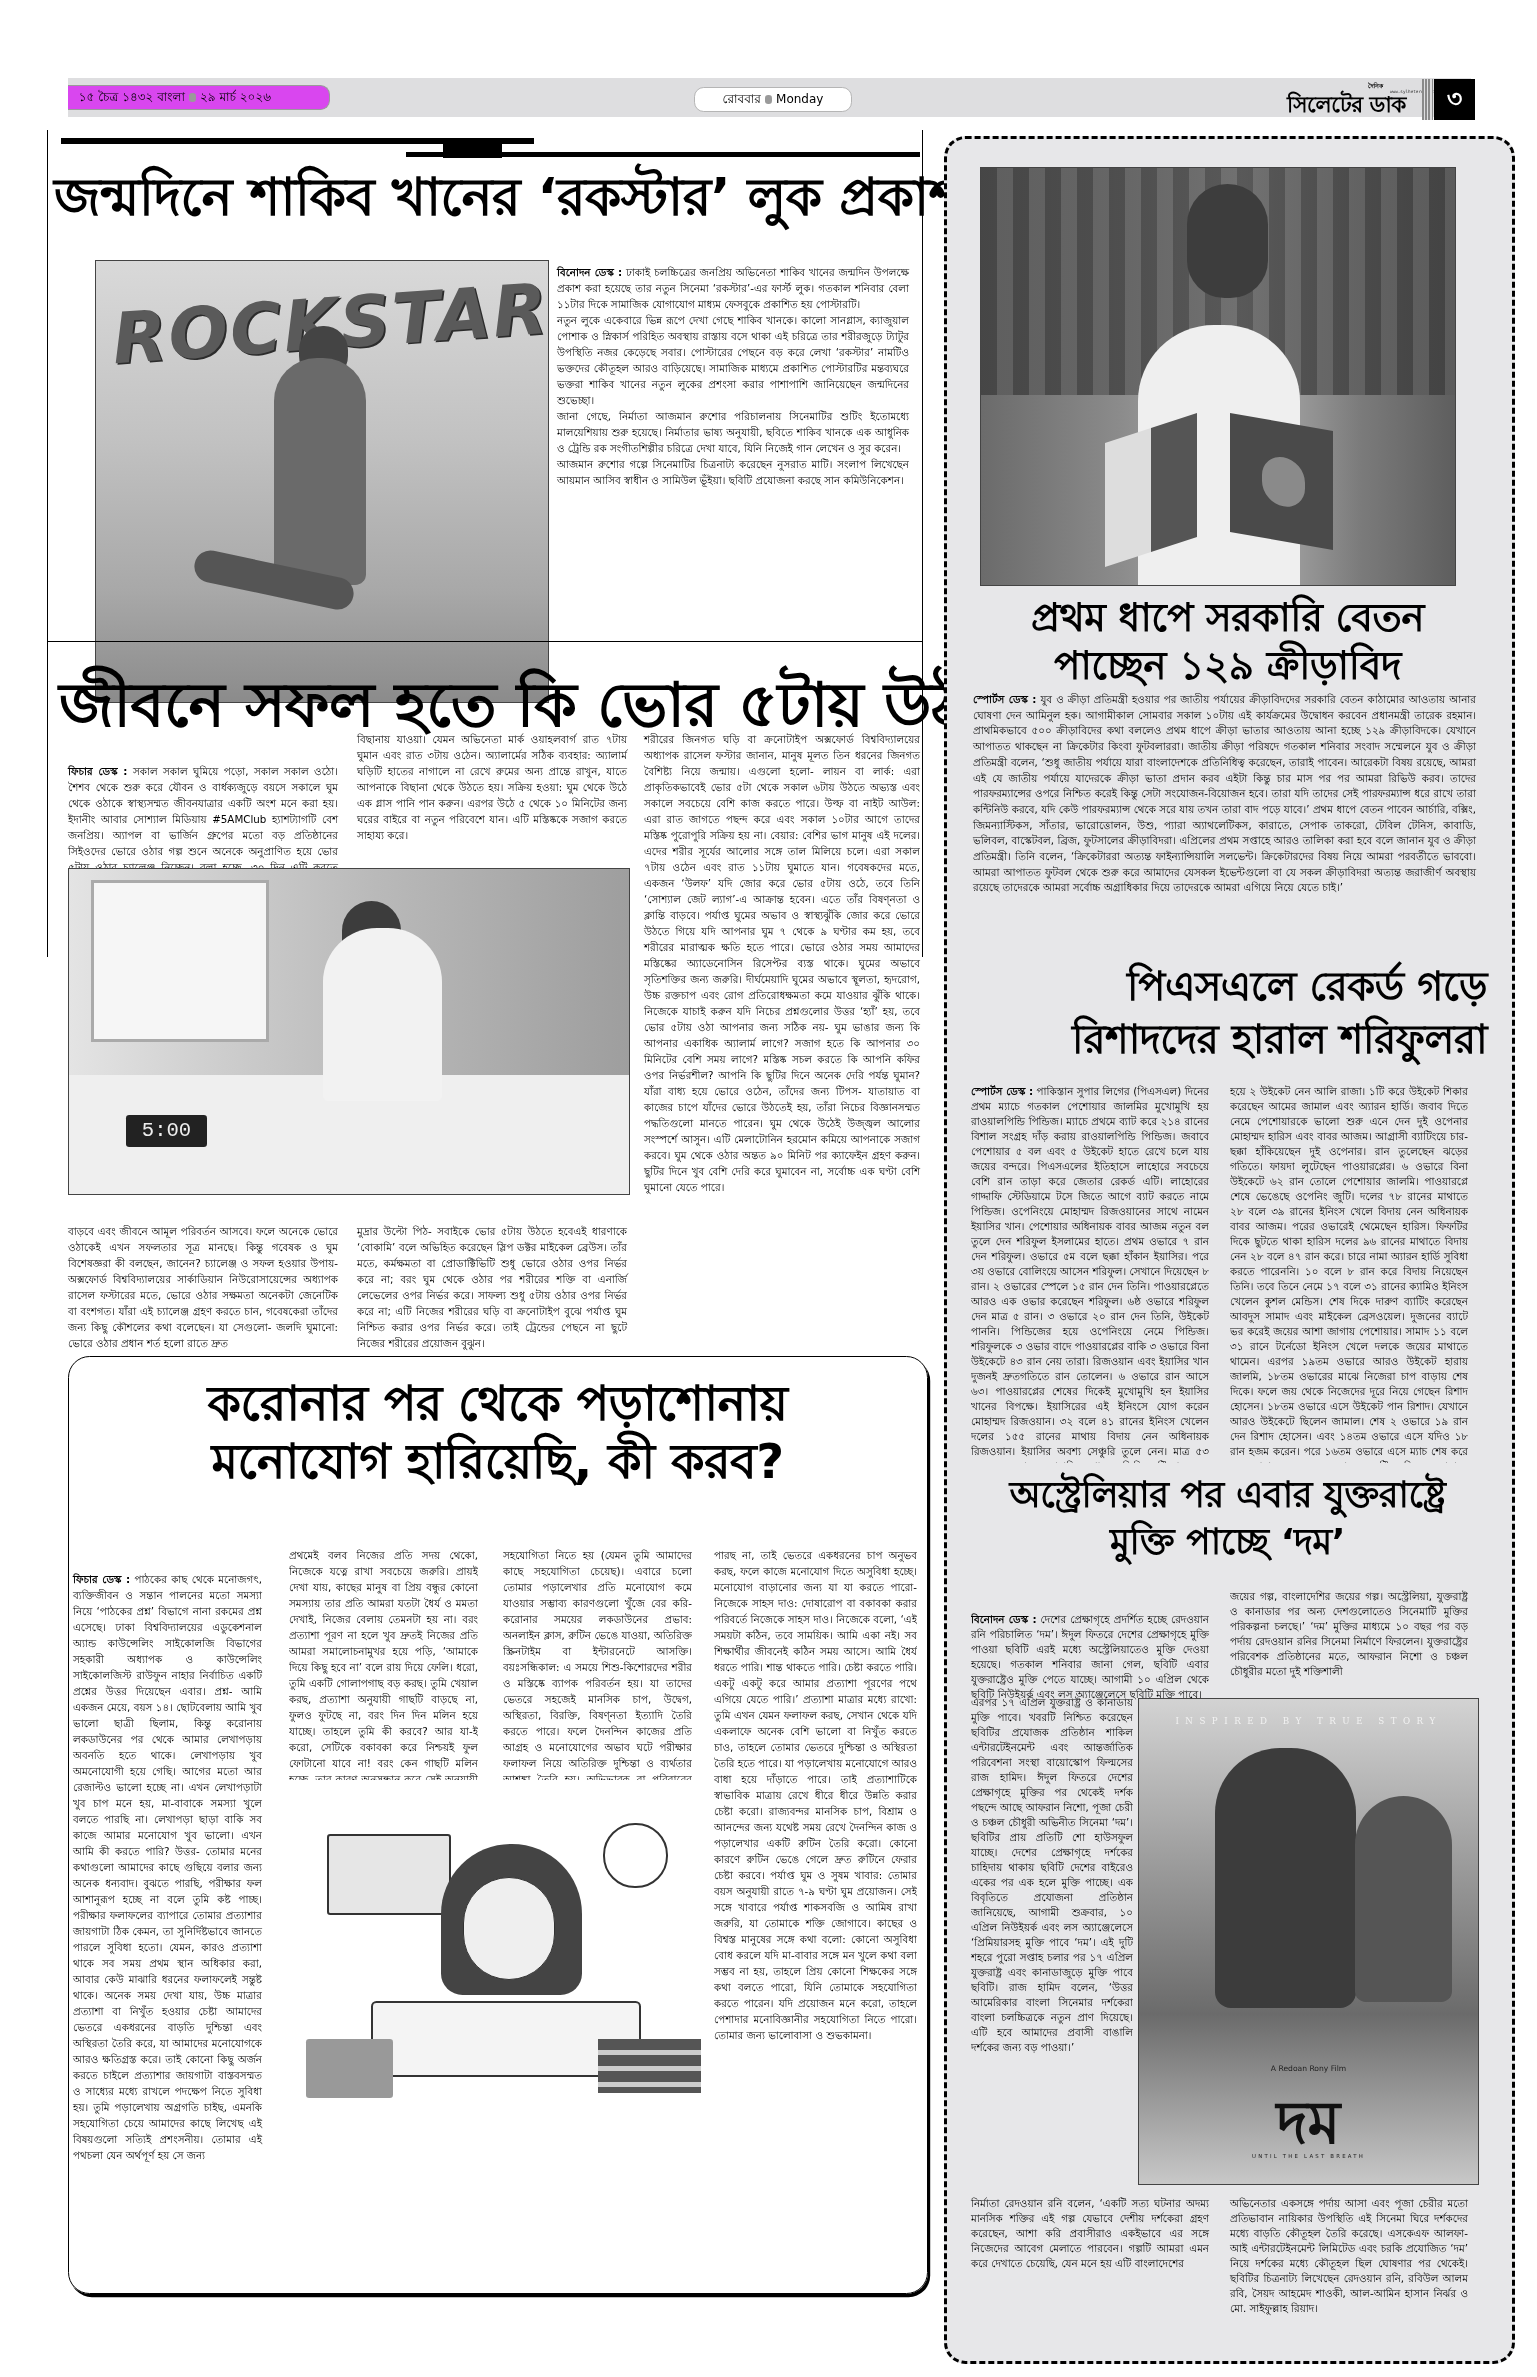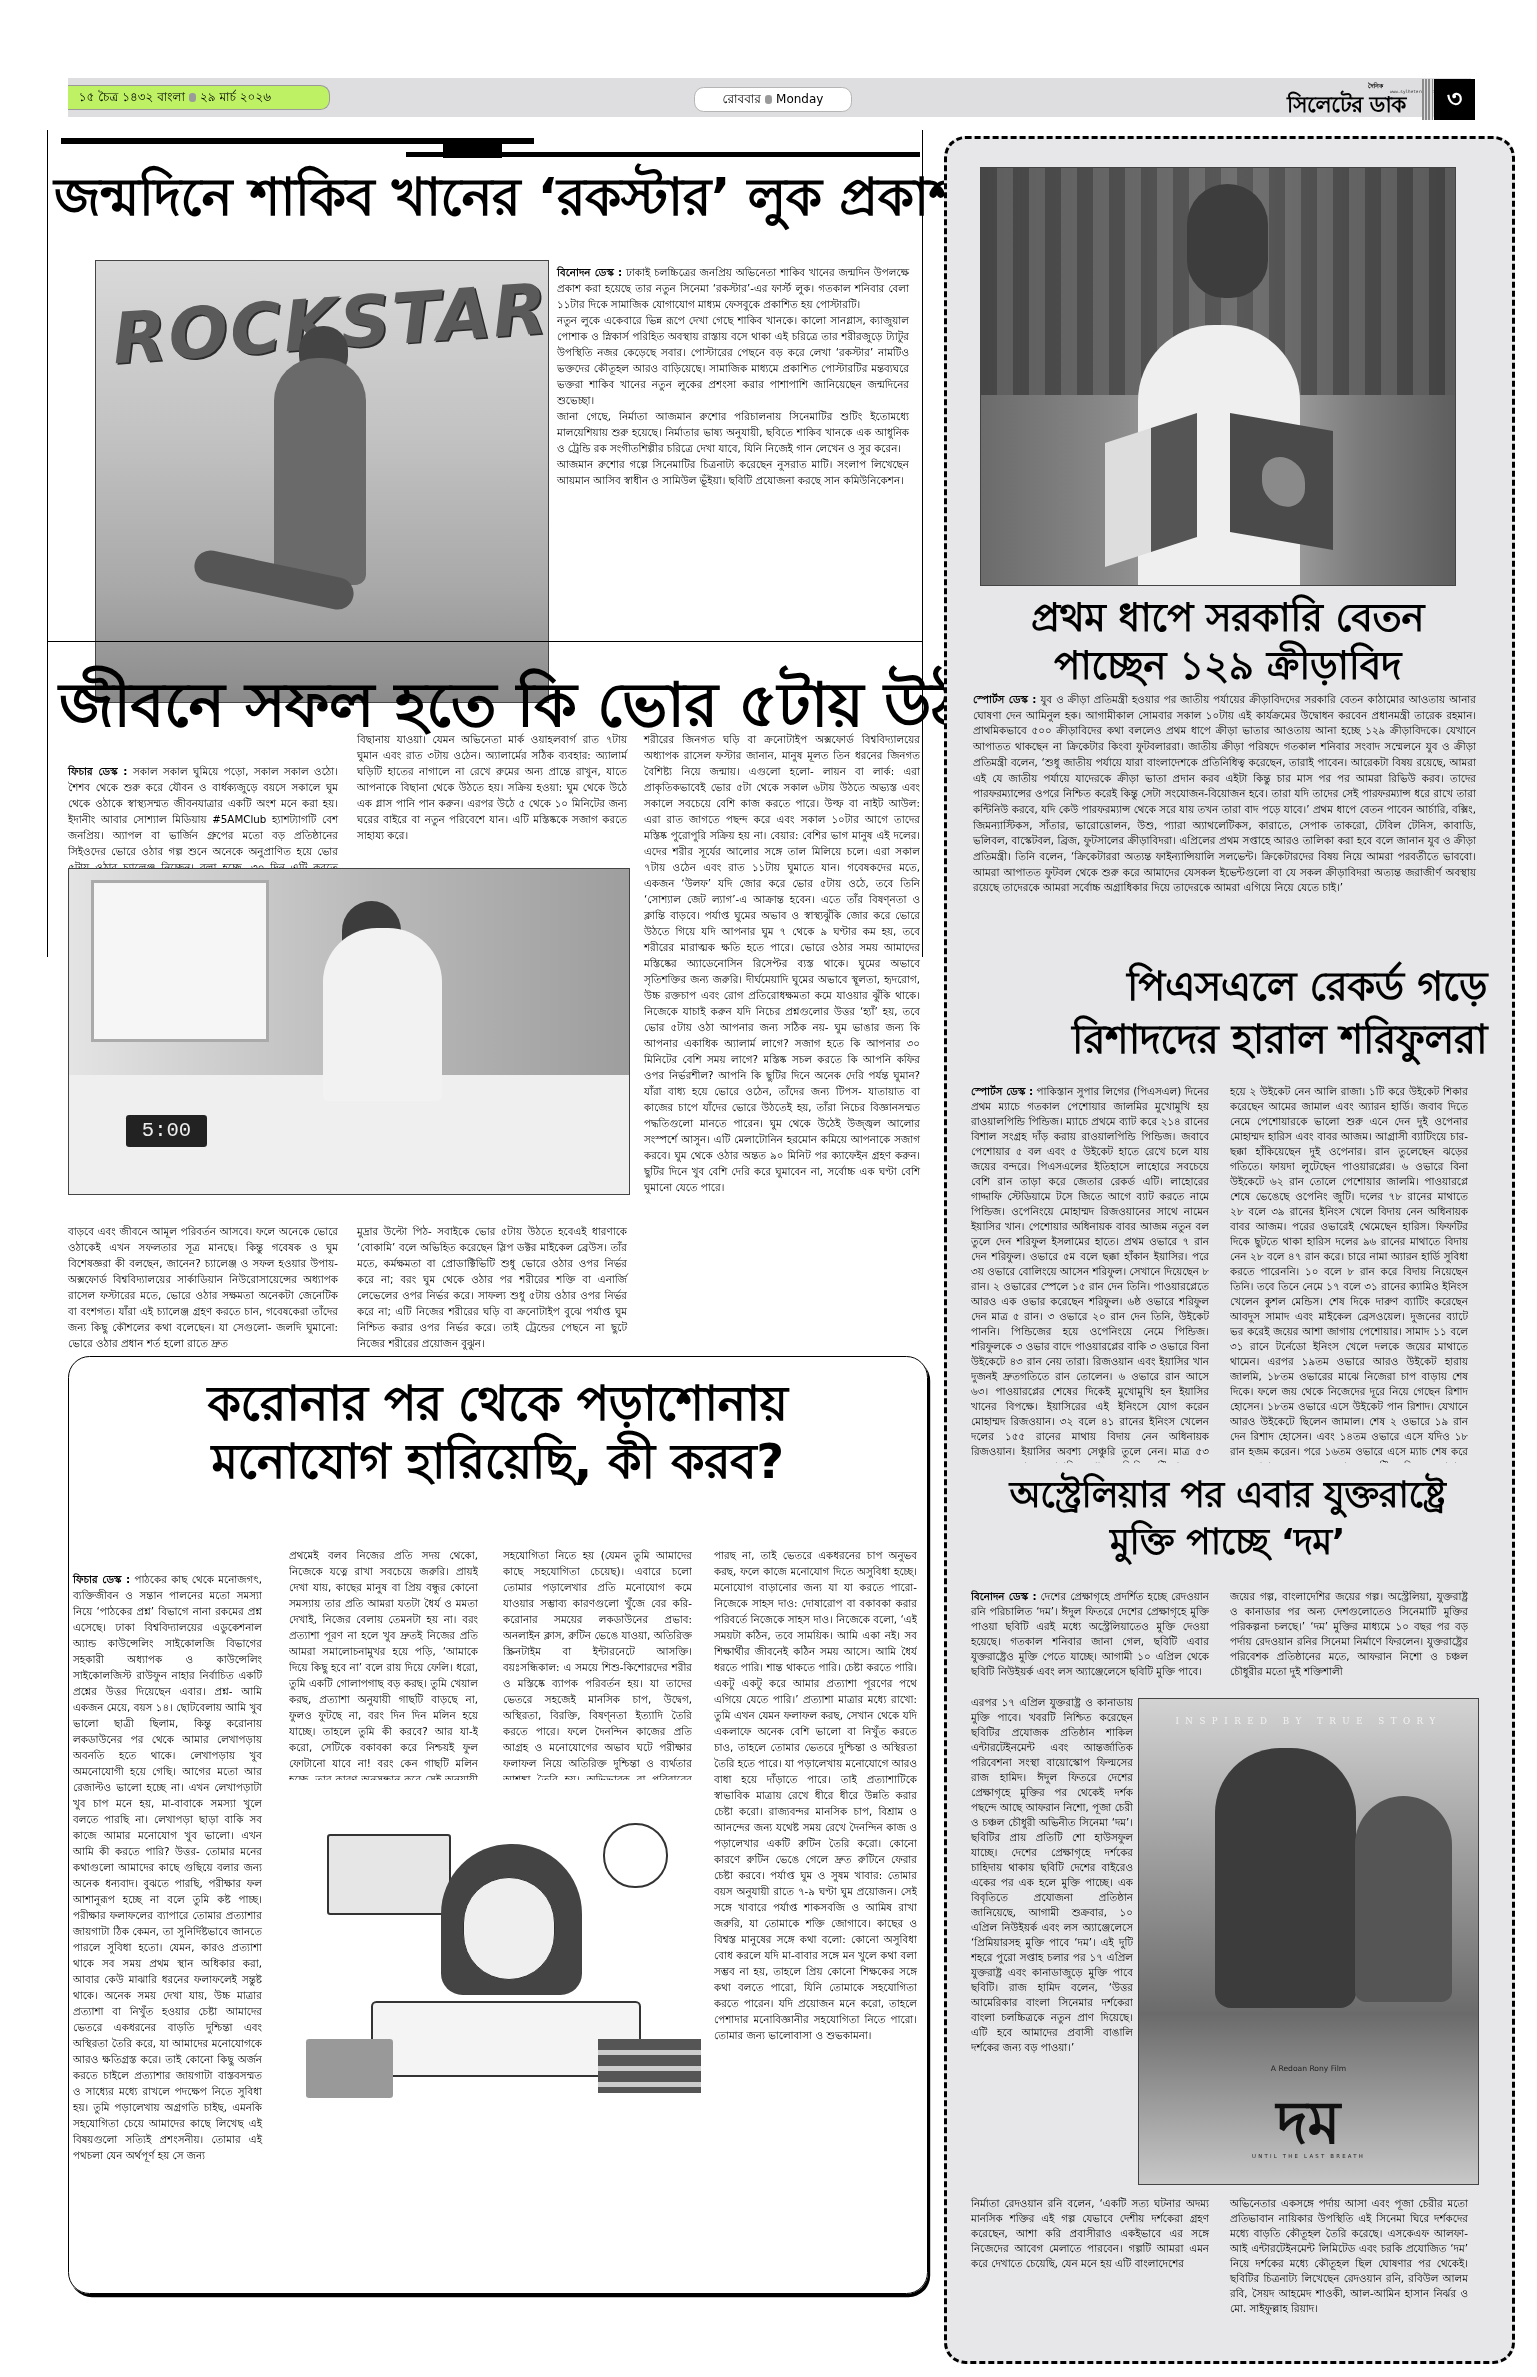--- a/index.html
+++ b/index.html
@@ -1,21 +1,21 @@
 <!DOCTYPE html>
 <html style="font-size:8.7px"><head>
 <meta charset="utf-8">
 <style>
   * { box-sizing: border-box; margin: 0; padding: 0; }
   html, body { width: 1538px; height: 2377px; background: #ffffff; overflow: hidden; }
   body { font-family: "DejaVu Sans", "Liberation Sans", sans-serif; color: #000; position: relative; }
 
   
   .masthead { position: absolute; left: 68px; top: 78px; width: 1403px; height: 39px; background: #dedee0; }
-  .date-pill { position: absolute; left: 68px; top: 85px; width: 262px; height: 25px; background: #bef264;
+  .date-pill { position: absolute; left: 68px; top: 85px; width: 262px; height: 25px; background: #d946ef;
                border: 1.1px solid #9a9a9a; border-left: none; border-radius: 0 9.7px 9.7px 0;
                font-size: 12px; line-height: 23px; padding-left: 10.8px; white-space: nowrap; }
   .day-pill { position: absolute; left: 694px; top: 87px; width: 158px; height: 25px; background: #fff;
               border: 1.1px solid #b5b5b5; border-radius: 9.7px; font-size: 12px; line-height: 23px;
               text-align: center; white-space: nowrap; }
   .dot { display: inline-block; width: 6.5px; height: 9.7px; background: #9a9a9a; border-radius: 3.2px;
          vertical-align: middle; margin: 0 4.3px; }
   .logo { position: absolute; left: 1287px; top: 81px; width: 178px; height: 35px; }
   .logo-daily { position: absolute; left: 81px; top: 0; font-size: 6px; font-weight: bold; }
   .logo-url { position: absolute; left: 81px; top: 7.6px; font-size: 4.3px; color: #333; font-family: "DejaVu Sans Mono", monospace; }
@@ -217,21 +217,21 @@
 </h2>
 <div class="rp-col rp-c1 body" style="height:379px;overflow:hidden;">
   <span class="desk">স্পোর্টস ডেস্ক :</span> <span>পাকিস্তান সুপার লিগের (পিএসএল) দিনের প্রথম ম্যাচে গতকাল পেশোয়ার জালমির মুখোমুখি হয় রাওয়ালপিন্ডি পিন্ডিজ। ম্যাচে প্রথমে ব্যাট করে ২১৪ রানের বিশাল সংগ্রহ দাঁড় করায় রাওয়ালপিন্ডি পিন্ডিজ। জবাবে পেশোয়ার ৫ বল এবং ৫ উইকেট হাতে রেখে চলে যায় জয়ের বন্দরে। পিএসএলের ইতিহাসে লাহোরে সবচেয়ে বেশি রান তাড়া করে জেতার রেকর্ড এটি। লাহোরের গাদ্দাফি স্টেডিয়ামে টসে জিতে আগে ব্যাট করতে নামে পিন্ডিজ। ওপেনিংয়ে মোহাম্মদ রিজওয়ানের সাথে নামেন ইয়াসির খান। পেশোয়ার অধিনায়ক বাবর আজম নতুন বল তুলে দেন শরিফুল ইসলামের হাতে। প্রথম ওভারে ৭ রান দেন শরিফুল। ওভারে ৫ম বলে ছক্কা হাঁকান ইয়াসির। পরে ৩য় ওভারে বোলিংয়ে আসেন শরিফুল। সেখানে দিয়েছেন ৮ রান। ২ ওভারের স্পেলে ১৫ রান দেন তিনি। পাওয়ারপ্লেতে আরও এক ওভার করেছেন শরিফুল। ৬ষ্ঠ ওভারে শরিফুল দেন মাত্র ৫ রান। ৩ ওভারে ২০ রান দেন তিনি, উইকেট পাননি। পিন্ডিজের হয়ে ওপেনিংয়ে নেমে পিন্ডিজ। শরিফুলকে ৩ ওভার বাদে পাওয়ারপ্লের বাকি ৩ ওভারে বিনা উইকেটে ৪৩ রান নেয় তারা। রিজওয়ান এবং ইয়াসির খান দুজনই দ্রুতগতিতে রান তোলেন। ৬ ওভারে রান আসে ৬৩। পাওয়ারপ্লের শেষের দিকেই মুখোমুখি হন ইয়াসির খানের বিপক্ষে। ইয়াসিরের এই ইনিংসে যোগ করেন মোহাম্মদ রিজওয়ান। ৩২ বলে ৪১ রানের ইনিংস খেলেন দলের ১৫৫ রানের মাথায় বিদায় নেন অধিনায়ক রিজওয়ান। ইয়াসির অবশ্য সেঞ্চুরি তুলে নেন। মাত্র ৫৩ বলে ১০১ রানে অপরাজিত থাকেন তিনি। ৬টি চার ও ৭ ছক্কায় ইনিংস সাজান তিনি। শেষ দিকে বোলিংয়ে ফেরেন শরিফুল। শেষের আগের ওভারে আসা শরিফুল দিয়েছেন ১১ রান। নো-ওভারে শরিফুলকে চেহারা হাতে গিয়েছিলেন শুরুতেই, পরে ফিরে এসেছেন। তবে উইকেট মেলেনি। ৪ ওভারে ৩১ রান দিয়ে উইকেটশূন্য থেকে নিজের বোলিং কোটা শেষ করেন শরিফুল ইসলাম। নির্ধারিত ২০ ওভার শেষে পিন্ডিজ দাঁড় করায় ২১৪ রানের সংগ্রহ, হারিয়েছে ৪ উইকেট। জালমির</span>
 </div>
 <div class="rp-col rp-c2 body" style="height:379px;overflow:hidden;">হয়ে ২ উইকেট নেন আলি রাজা। ১টি করে উইকেট শিকার করেছেন আমের জামাল এবং অ্যারন হার্ডি। জবাব দিতে নেমে পেশোয়ারকে ভালো শুরু এনে দেন দুই ওপেনার মোহাম্মদ হারিস এবং বাবর আজম। আগ্রাসী ব্যাটিংয়ে চার-ছক্কা হাঁকিয়েছেন দুই ওপেনার। রান তুলেছেন ঝড়ের গতিতে। ফায়দা লুটেছেন পাওয়ারপ্লের। ৬ ওভারে বিনা উইকেটে ৬২ রান তোলে পেশোয়ার জালমি। পাওয়ারপ্লে শেষে ভেঙেছে ওপেনিং জুটি। দলের ৭৮ রানের মাথাতে ২৮ বলে ৩৯ রানের ইনিংস খেলে বিদায় নেন অধিনায়ক বাবর আজম। পরের ওভারেই থেমেছেন হারিস। ফিফটির দিকে ছুটতে থাকা হারিস দলের ৯৬ রানের মাথাতে বিদায় নেন ২৮ বলে ৪৭ রান করে। চারে নামা অ্যারন হার্ডি সুবিধা করতে পারেননি। ১০ বলে ৮ রান করে বিদায় নিয়েছেন তিনি। তবে তিনে নেমে ১৭ বলে ৩১ রানের ক্যামিও ইনিংস খেলেন কুশল মেন্ডিস। শেষ দিকে দারুণ ব্যাটিং করেছেন আবদুস সামাদ এবং মাইকেল ব্রেসওয়েল। দুজনের ব্যাটে ভর করেই জয়ের আশা জাগায় পেশোয়ার। সামাদ ১১ বলে ৩১ রানে টর্নেডো ইনিংস খেলে দলকে জয়ের মাথাতে থামেন। এরপর ১৯তম ওভারে আরও উইকেট হারায় জালমি, ১৮তম ওভারের মাঝে নিজেরা চাপ বাড়ায় শেষ দিকে। ফলে জয় থেকে নিজেদের দূরে নিয়ে গেছেন রিশাদ হোসেন। ১৮তম ওভারে এসে উইকেট পান রিশাদ। যেখানে আরও উইকেটে ছিলেন জামাল। শেষ ২ ওভারে ১৯ রান দেন রিশাদ হোসেন। এবং ১৪তম ওভারে এসে যদিও ১৮ রান হজম করেন। পরে ১৬তম ওভারে এসে ম্যাচ শেষ করে দেন জামাল। ৫ বলে ১৭ রান করে টিকে ছিলেন জামাল। ১৭ বলে ৩৫ রান করে অপরাজিত ছিলেন ব্রেসওয়েল। রাওয়ালপিন্ডি পিন্ডিজের হয়ে ২ উইকেট নেন আমজাদ বাট। ১টি করে উইকেট তুলেছেন রিশাদ হোসেন, আসিফ আফ্রিদি এবং মোহাম্মদ আমির।</div>
 
 <h2 class="headline rp-h3">
   <span>অস্ট্রেলিয়ার পর এবার যুক্তরাষ্ট্রে</span><br>
   <span>মুক্তি পাচ্ছে ‘দম’</span>
 </h2>
-<div class="rp-col rp-dom-c1 body" style="height:105px;overflow:hidden;">
+<div class="rp-col rp-dom-c1 body" style="height:105px;overflow:hidden;margin-top:23px;">
   <span class="desk">বিনোদন ডেস্ক :</span> <span>দেশের প্রেক্ষাগৃহে প্রদর্শিত হচ্ছে রেদওয়ান রনি পরিচালিত ‘দম’। ঈদুল ফিতরে দেশের প্রেক্ষাগৃহে মুক্তি পাওয়া ছবিটি এরই মধ্যে অস্ট্রেলিয়াতেও মুক্তি দেওয়া হয়েছে। গতকাল শনিবার জানা গেল, ছবিটি এবার যুক্তরাষ্ট্রেও মুক্তি পেতে যাচ্ছে। আগামী ১০ এপ্রিল থেকে ছবিটি নিউইয়র্ক এবং লস অ্যাঞ্জেলেসে ছবিটি মুক্তি পাবে।</span>
 </div>
 <div class="rp-col rp-dom-c2 body" style="height:105px;overflow:hidden;">জয়ের গল্প, বাংলাদেশির জয়ের গল্প। অস্ট্রেলিয়া, যুক্তরাষ্ট্র ও কানাডার পর অন্য দেশগুলোতেও সিনেমাটি মুক্তির পরিকল্পনা চলছে।’ ‘দম’ মুক্তির মাধ্যমে ১০ বছর পর বড় পর্দায় রেদওয়ান রনির সিনেমা নির্মাণে ফিরলেন। যুক্তরাষ্ট্রের পরিবেশক প্রতিষ্ঠানের মতে, আফরান নিশো ও চঞ্চল চৌধুরীর মতো দুই শক্তিশালী</div>
 <div class="rp-dom-narrow" style="height:492px;overflow:hidden;">এরপর ১৭ এপ্রিল যুক্তরাষ্ট্র ও কানাডায় মুক্তি পাবে। খবরটি নিশ্চিত করেছেন ছবিটির প্রযোজক প্রতিষ্ঠান শাকিল এন্টারটেইনমেন্ট এবং আন্তর্জাতিক পরিবেশনা সংস্থা বায়োস্কোপ ফিল্মসের রাজ হামিদ। ঈদুল ফিতরে দেশের প্রেক্ষাগৃহে মুক্তির পর থেকেই দর্শক পছন্দে আছে আফরান নিশো, পূজা চেরী ও চঞ্চল চৌধুরী অভিনীত সিনেমা ‘দম’। ছবিটির প্রায় প্রতিটি শো হাউসফুল যাচ্ছে। দেশের প্রেক্ষাগৃহে দর্শকের চাহিদায় থাকায় ছবিটি দেশের বাইরেও একের পর এক হলে মুক্তি পাচ্ছে। এক বিবৃতিতে প্রযোজনা প্রতিষ্ঠান জানিয়েছে, আগামী শুক্রবার, ১০ এপ্রিল নিউইয়র্ক এবং লস অ্যাঞ্জেলেসে ‘প্রিমিয়ারসহ মুক্তি পাবে ‘দম’। এই দুটি শহরে পুরো সপ্তাহ চলার পর ১৭ এপ্রিল যুক্তরাষ্ট্র এবং কানাডাজুড়ে মুক্তি পাবে ছবিটি। রাজ হামিদ বলেন, ‘উত্তর আমেরিকার বাংলা সিনেমার দর্শকেরা বাংলা চলচ্চিত্রকে নতুন প্রাণ দিয়েছে। এটি হবে আমাদের প্রবাসী বাঙালি দর্শকের জন্য বড় পাওয়া।’</div>
 <div class="photo dom-poster">
   <div class="tag">INSPIRED BY TRUE STORY</div>
   <div class="hero"></div>
   <div class="heroine"></div>
   <div class="credit">A Redoan Rony Film</div>
   <div class="title">দম</div>

